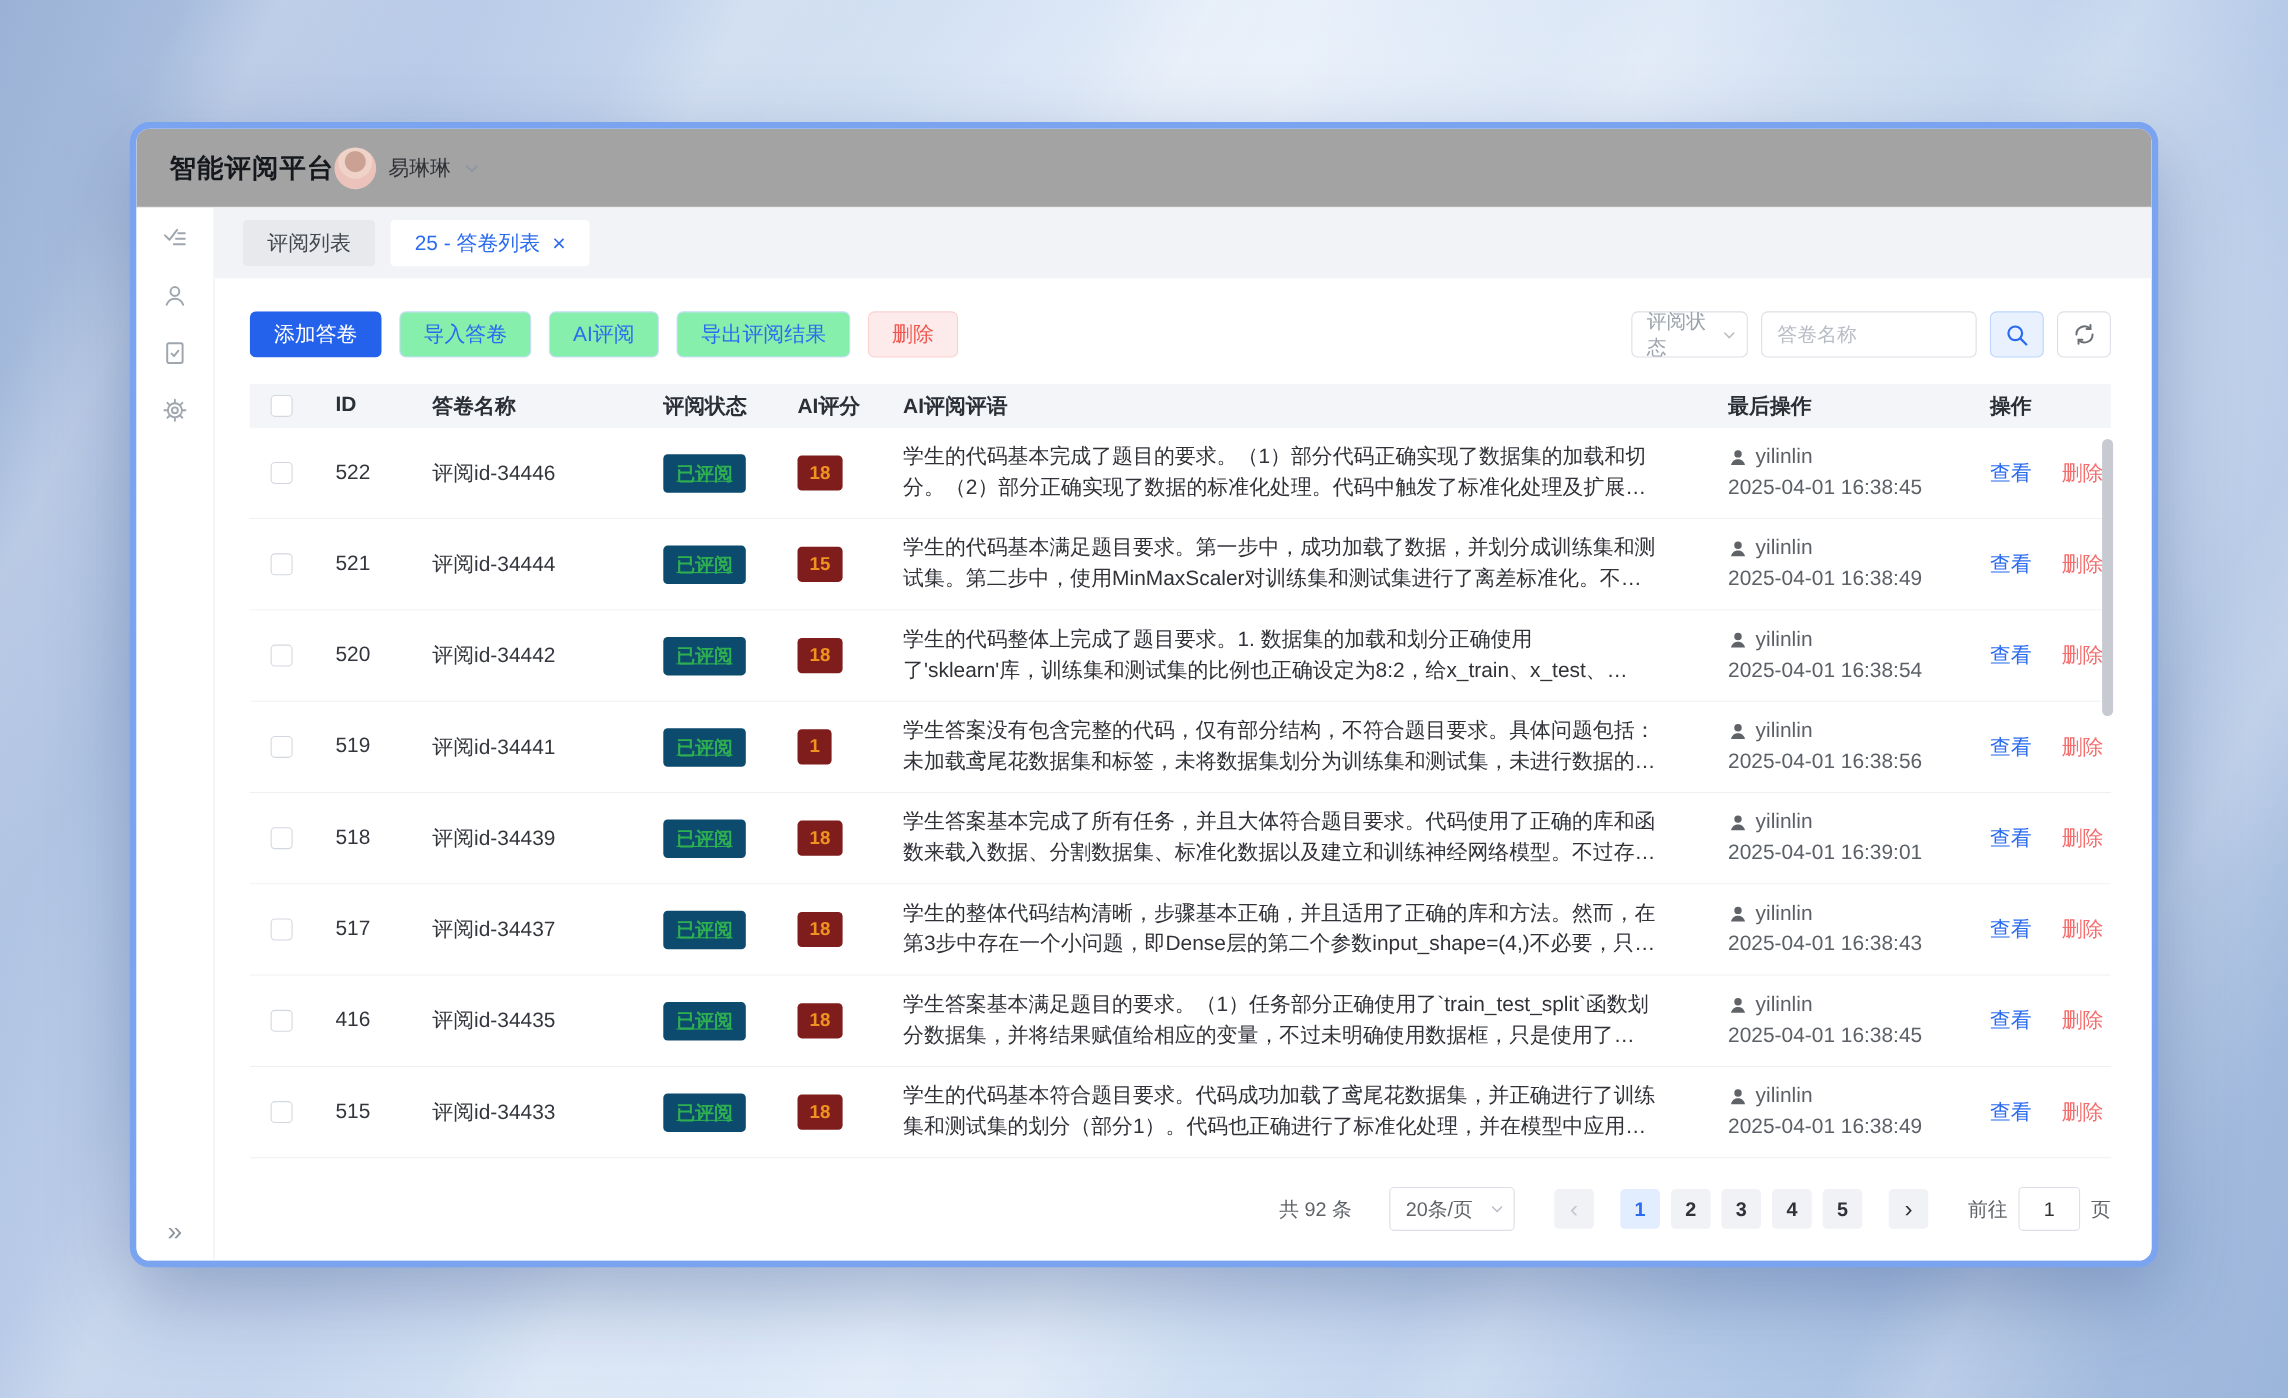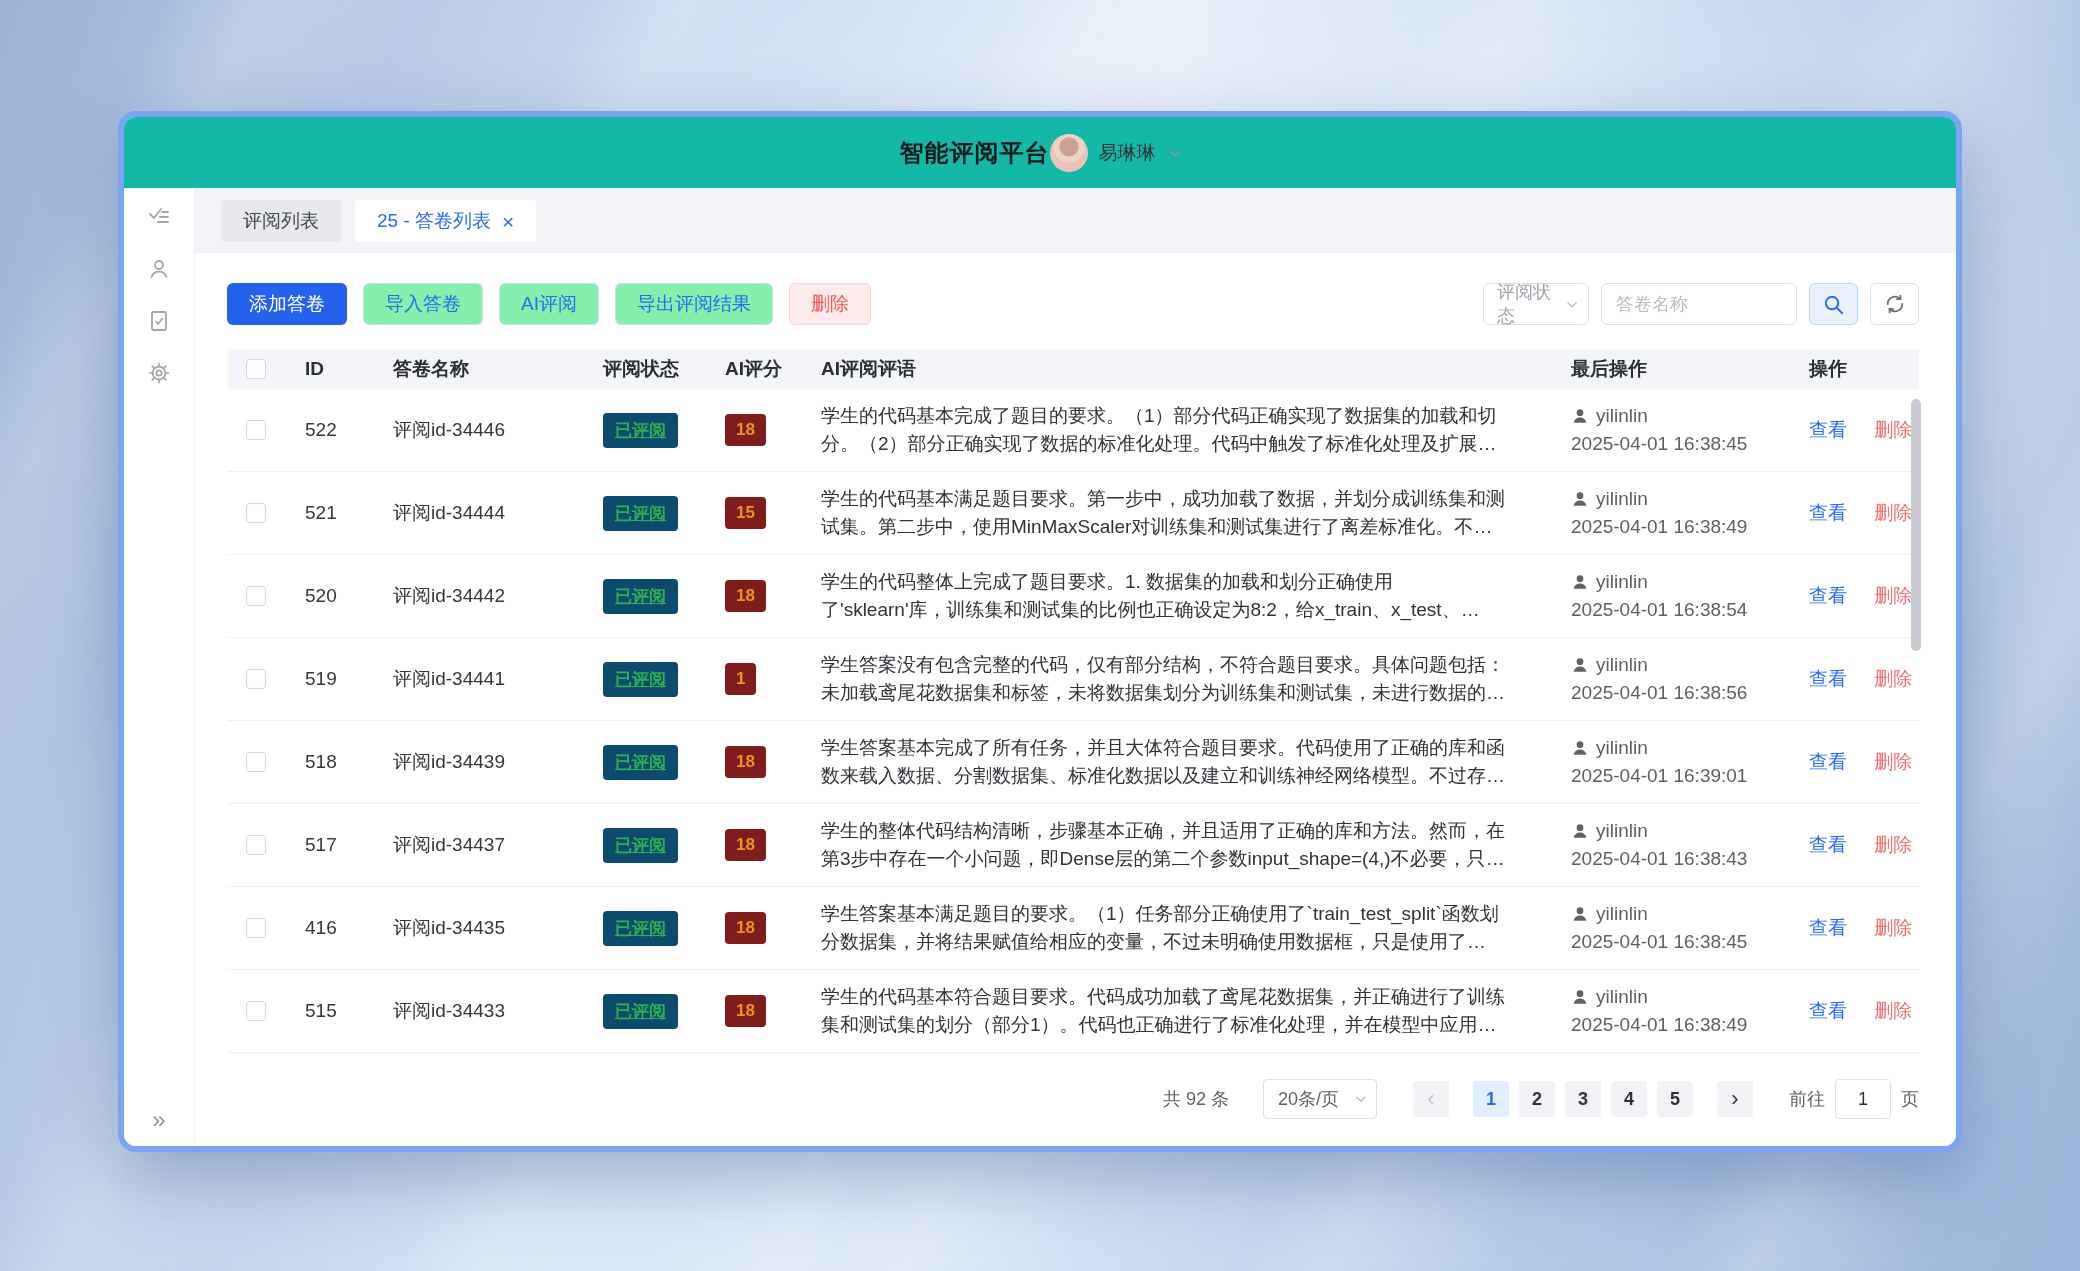--- a/index.html
+++ b/index.html
@@ -9,22 +9,22 @@
     background:
       radial-gradient(1500px 900px at 72% 28%, rgba(255,255,255,.55), rgba(255,255,255,0) 62%),
       linear-gradient(108deg,#9bb2d6 0%,#b5c8e6 14%,#d2e0f3 34%,#e2ecf9 48%,#cdddf2 62%,#b2c8e7 80%,#9cb5da 100%); }
   .streaks { position:absolute; inset:0;
     background:repeating-linear-gradient(116deg, rgba(255,255,255,0) 0 150px, rgba(255,255,255,.20) 230px, rgba(255,255,255,0) 380px); }
 
   .window { position:absolute; left:118px; top:111px; width:1844px; height:1041px;
     background:#fff; border:6px solid #7aa4f0; border-radius:18px;
     box-shadow:0 26px 70px rgba(40,70,130,.35); overflow:hidden; display:flex; flex-direction:column; }
 
-  .app-header { height:72px; flex:none; display:flex; align-items:center; justify-content:center;
-    padding:0 28px 0 30px; border-bottom:1px solid #f0f1f3; background:#14b8a6; }
+  .app-header { height:72px; flex:none; display:flex; align-items:center; justify-content:flex-start;
+    padding:0 28px 0 30px; border-bottom:1px solid #f0f1f3; background:#a3a3a3; }
   .app-title { font-size:24px; font-weight:700; color:#15181d; letter-spacing:1px; }
   .user { display:flex; align-items:center; gap:11px; }
   .avatar { width:38px; height:38px; border-radius:50%;
     background: radial-gradient(circle at 50% 34%, #caa192 0 9px, #efd3c8 10px 15px, #ecc3ba 16px 24px, #e8d3cf 25px); }
   .user-name { font-size:19px; color:#303238; }
 
   .app-body { flex:1; display:flex; min-height:0; }
   .sidebar { width:71px; flex:none; border-right:1px solid #eceef1; position:relative; background:#fff; padding-top:2px; }
   .side-item { height:52px; display:flex; align-items:center; justify-content:center; cursor:pointer; }
   .collapse { position:absolute; bottom:12px; left:0; width:100%; text-align:center;

